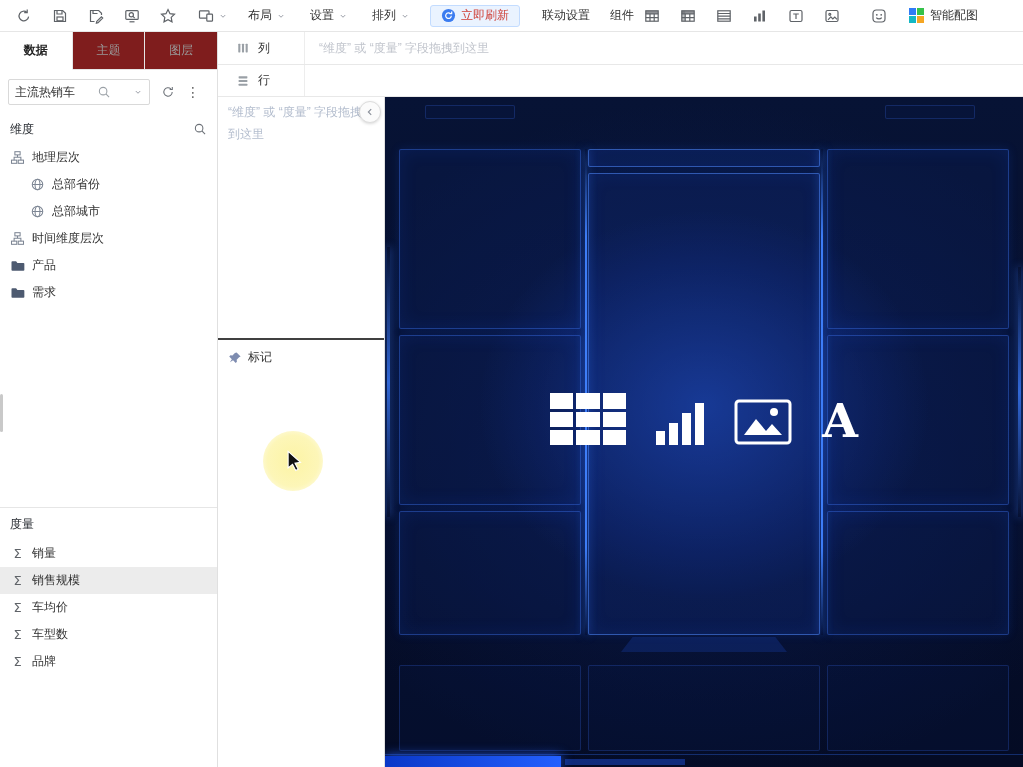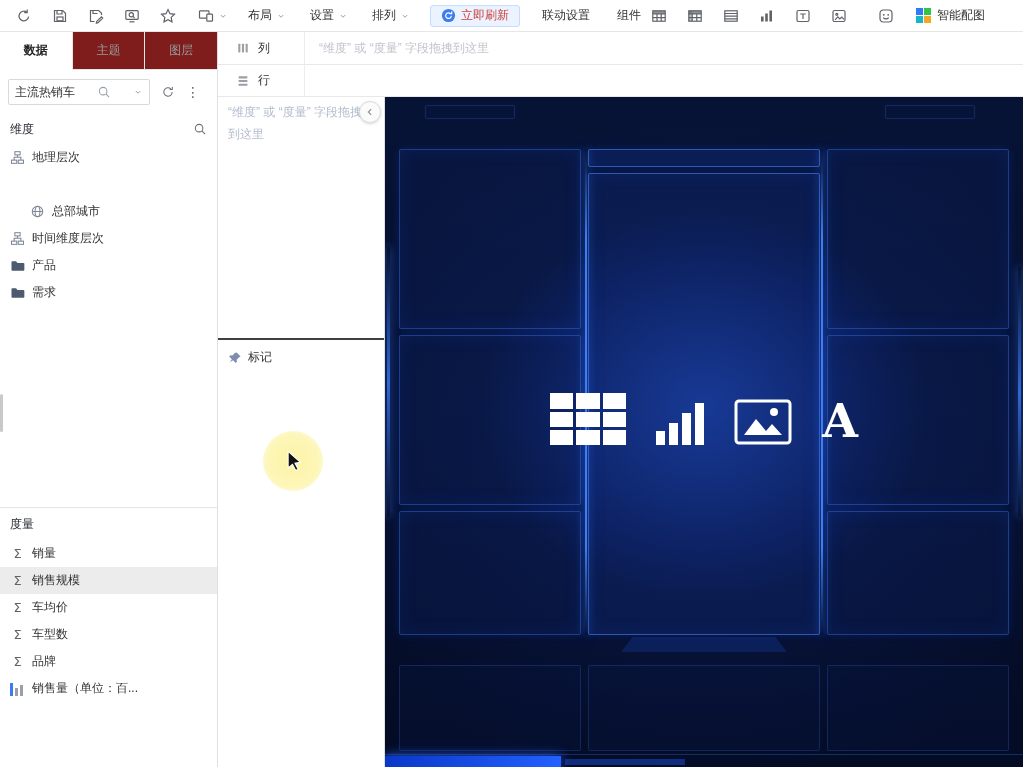--- a/index.html
+++ b/index.html
@@ -7,21 +7,21 @@
 body{position:relative;font-family:"Liberation Sans","DejaVu Sans",sans-serif;font-size:12px;color:#333;background:#fff;overflow:hidden}
 svg{display:block}
 
 .toolbar{position:absolute;left:0;top:0;width:1023px;height:32px;background:#fff;border-bottom:1px solid #e6e6e6;display:flex;align-items:center;padding:0 6px;white-space:nowrap}
 .icon-btn{width:26px;height:26px;min-width:26px;display:flex;align-items:center;justify-content:center;border-radius:3px;margin:0 5px;cursor:pointer}
 .tool-svg{stroke:#5f6368;color:#5f6368;fill:none;stroke-width:1.2;width:16px;height:16px}
 .caret-svg{stroke:#8a8f99;fill:none;stroke-width:1.4;width:10px;height:10px}
 .menu-btn{display:flex;align-items:center;gap:4px;padding:0 8px;height:26px;margin-left:8px;cursor:pointer;color:#333}
 .refresh-btn{display:flex;align-items:center;gap:5px;height:22px;padding:0 10px;margin-left:12px;background:#eaf3ff;border:1px solid #c3dcff;border-radius:3px;cursor:pointer}
 .refresh-btn .lbl{color:#cf4038;font-weight:normal}
-.group-lbl{margin-left:19px;color:#333}
+.group-lbl{margin-left:12px;color:#333}
 .smart-btn{display:flex;align-items:center;gap:6px;margin-left:12px;cursor:pointer}
 .smart-ic{width:15px;height:15px;display:grid;grid-template-columns:7px 7px;grid-template-rows:7px 7px;gap:1px}
 .smart-ic i{display:block}
 .smart-ic i:nth-child(1){background:#2f7bf6}
 .smart-ic i:nth-child(2){background:#35c24a}
 .smart-ic i:nth-child(3){background:#14b8c4}
 .smart-ic i:nth-child(4){background:#f5a623}
 
 .sidebar{position:absolute;left:0;top:32px;width:218px;height:735px;background:#fff;border-right:1px solid #e0e0e0}
 .tabbar{position:absolute;left:0;top:0;width:100%;height:38px;background:#7f1d1d;border-bottom:1px solid #e6e6e6;display:flex}
@@ -350,20 +350,26 @@
         <use href="#i-search"></use>
       </svg>
   </div>
 
   <div class="tree-item" style="top:112px">
     <svg class="ti-svg">
         <use href="#i-hier"></use>
       </svg>
     <span>地理层次</span>
   </div>
+  <div class="tree-item indent" style="top:139px">
+    <svg class="ti-svg">
+        <use href="#i-globe"></use>
+      </svg>
+    <span>总部省份</span>
+  </div>
   <div class="tree-item indent" style="top:166px">
     <svg class="ti-svg">
         <use href="#i-globe"></use>
       </svg>
     <span>总部城市</span>
   </div>
   <div class="tree-item" style="top:220px">
     <svg class="ti-svg">
         <use href="#i-folder"></use>
       </svg>
@@ -400,28 +406,20 @@
     <span class="sigma">Σ</span>
     <span>车均价</span>
   </div>
   <div class="m-item" style="top:589px">
     <span class="sigma">Σ</span>
     <span>车型数</span>
   </div>
   <div class="m-item" style="top:616px">
     <span class="sigma">Σ</span>
     <span>品牌</span>
-  </div>
-  <div class="m-item" style="top:643px">
-    <span class="calc-ic">
-        <i class="blue" style="height:13px"></i>
-        <i style="height:8px"></i>
-        <i style="height:11px"></i>
-      </span>
-    <span>销售量（单位：百...</span>
   </div>
 
   <div class="side-scroll"></div>
 </div>
 
 <div class="shelves">
   <div class="shelf-row" style="top:0;height:33px">
     <div class="shelf-label">
       <svg class="shelf-ic">
           <use href="#i-cols"></use>

